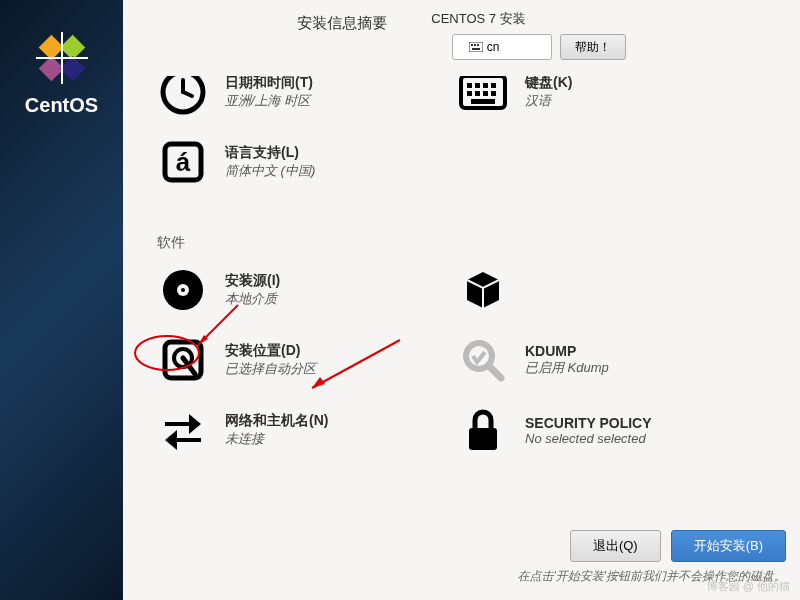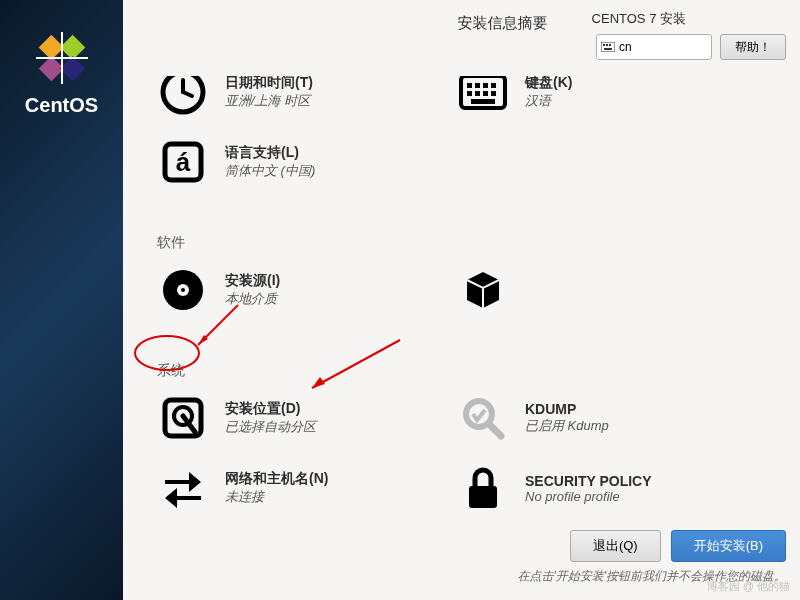--- a/index.html
+++ b/index.html
@@ -1,25 +1,25 @@
 <!DOCTYPE html>
 <html><head>
 <meta charset="utf-8">
 <style>
 * { margin: 0; padding: 0; box-sizing: border-box; font-family: sans-serif; }
 body { width: 800px; height: 600px; overflow: hidden; display: flex; }
 .sidebar { width: 123px; height: 600px; background: linear-gradient(135deg, #0a1828 0%, #1a3a5c 50%, #0a1828 100%); position: relative; display: flex; flex-direction: column; align-items: center; padding-top: 30px; }
 .sidebar-text { color: white; font-size: 20px; font-weight: bold; margin-top: 8px; }
 .main { flex: 1; height: 600px; background: #f6f5f4; display: flex; flex-direction: column; position: relative; }
-.topbar { height: 76px; display: flex; justify-content: flex-end; padding: 10px 14px 0 14px; gap: 36px; }
+.topbar { height: 76px; display: flex; justify-content: center; padding: 10px 14px 0 14px; gap: 36px; }
 .top-title { font-size: 15px; color: #2e2e2e; padding-top: 4px; }
 .top-right { display: flex; flex-direction: column; align-items: flex-end; gap: 6px; margin-left: 8px; }
 .top-right-row1 { font-size: 13px; color: #2e2e2e; margin-right: 100px; }
 .top-right-row2 { display: flex; gap: 8px; }
-.lang-box { background: white; border: 1px solid #b0b0b0; border-radius: 3px; padding: 3px 4px; font-size: 12px; display: flex; align-items: center; gap: 4px; width: 116px; height: 26px; }
+.lang-box { background: white; border: 1px solid #b0b0b0; border-radius: 3px; padding: 3px 16px; font-size: 12px; display: flex; align-items: center; gap: 4px; width: 100px; height: 26px; }
 .help-btn { background: linear-gradient(#f0f0f0, #dcdcdc); border: 1px solid #aaa; border-radius: 3px; padding: 4px 14px; font-size: 12px; cursor: pointer; height: 26px; }
 .content { flex: 1; overflow: hidden; padding: 0 4px 0 34px; position: relative; }
 .section-title { font-size: 14px; color: #555; margin: 28px 0 12px 0; }
 .grid { display: flex; flex-wrap: wrap; }
 .item { width: 300px; display: flex; align-items: center; gap: 16px; margin-bottom: 18px; cursor: pointer; }
 .item-icon { width: 52px; height: 52px; display: flex; align-items: center; justify-content: center; }
 .item-text { display: flex; flex-direction: column; }
 .item-title { font-size: 14px; font-weight: bold; color: #2e2e2e; }
 .item-sub { font-size: 13px; color: #555; font-style: italic; }
 .footer { height: 70px; display: flex; flex-direction: column; align-items: flex-end; padding: 0 14px 8px 0; gap: 6px; }
@@ -140,21 +140,20 @@
       <div class="item">
         <div class="item-icon">
           <svg width="48" height="48" viewBox="0 0 48 48">
               <path d="M8 14 L24 6 L40 14 L40 34 L24 42 L8 34 Z" fill="#000"></path>
               <path d="M8 14 L24 22 L40 14 M24 22 L24 42" stroke="#f6f5f4" stroke-width="2" fill="none"></path>
             </svg>
         </div>
       </div>
     </div>
 
-    <div class="section-title">系统</div>
     <div class="grid">
       <div class="item">
         <div class="item-icon">
           <svg width="48" height="48" viewBox="0 0 48 48">
               <rect x="6" y="6" width="36" height="36" rx="6" fill="none" stroke="#000" stroke-width="5"></rect>
               <circle cx="24" cy="22" r="9" fill="none" stroke="#000" stroke-width="4"></circle>
               <circle cx="24" cy="22" r="2" fill="#000"></circle>
               <line x1="24" y1="22" x2="36" y2="38" stroke="#000" stroke-width="5" stroke-linecap="round"></line>
             </svg>
         </div>
@@ -190,21 +189,21 @@
       </div>
       <div class="item">
         <div class="item-icon">
           <svg width="48" height="48" viewBox="0 0 48 48">
               <rect x="10" y="22" width="28" height="22" rx="3" fill="#000"></rect>
               <path d="M16 22 L16 14 A8 8 0 0 1 32 14 L32 22" fill="none" stroke="#000" stroke-width="5"></path>
             </svg>
         </div>
         <div class="item-text">
           <div class="item-title">SECURITY POLICY</div>
-          <div class="item-sub">No profile profile</div>
+          <div class="item-sub">No selected selected</div>
         </div>
       </div>
     </div>
   </div>
 
   <div class="footer">
     <div class="footer-btns">
       <button class="btn-quit">退出(Q)</button>
       <button class="btn-install">开始安装(B)</button>
     </div>

